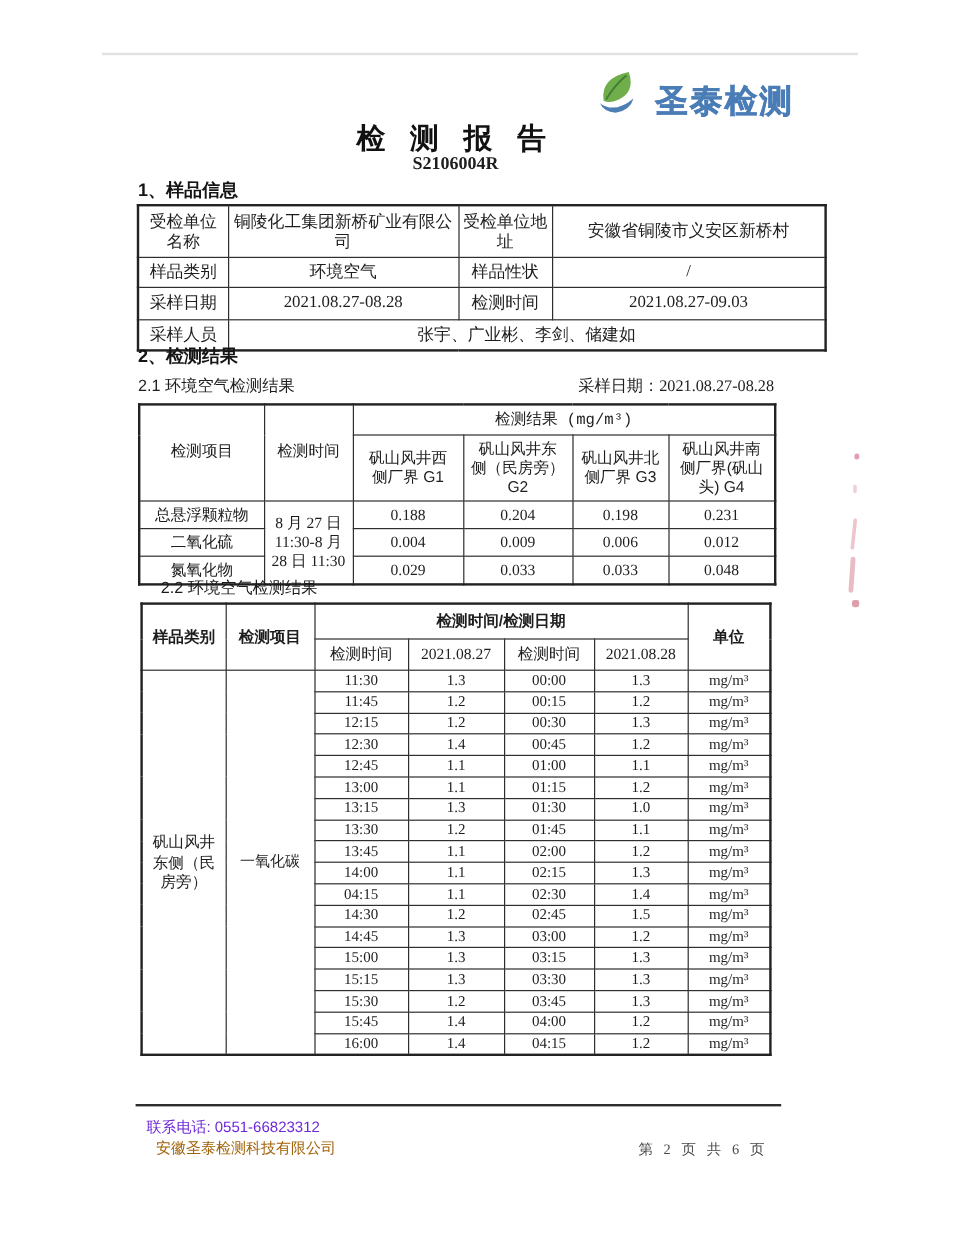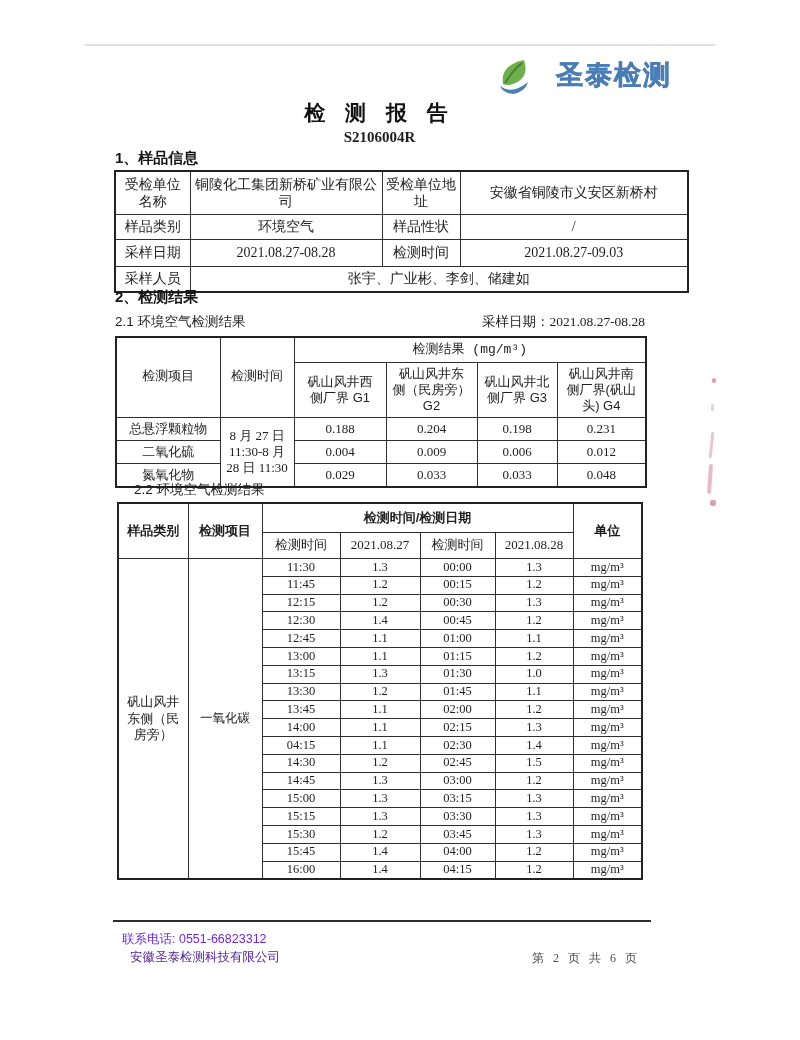--- a/index.html
+++ b/index.html
@@ -15,30 +15,30 @@
   .pre{white-space:pre-line;}
 
   
   .scan-top-edge{
     position:absolute;left:85px;top:44px;width:630px;height:2px;
     background:rgba(150,150,150,0.28);filter:blur(0.6px);
   }
   .ink-mark{position:absolute;background:rgba(196,78,104,0.55);border-radius:2px;}
 
   
-  .logo{position:absolute;left:494px;top:57px;display:flex;align-items:flex-start;gap:22px;}
+  .logo{position:absolute;left:494px;top:57px;display:flex;align-items:flex-end;gap:12px;}
   .logo .logo-text{
     font-size:27px;font-weight:bold;color:#4a7db6;letter-spacing:2px;
     -webkit-text-stroke:0.5px #4a7db6;
   }
 
   
   .doc-title{
     position:absolute;left:114px;top:99px;width:531px;
-    text-align:center;font-size:21px;font-weight:bold;letter-spacing:7px;color:#111;
+    text-align:center;font-size:24px;font-weight:bold;letter-spacing:7px;color:#111;
   }
   .report-no{
     position:absolute;left:114px;top:129px;width:531px;
     text-align:center;font-size:15px;font-weight:bold;
   }
   .sec-heading{position:absolute;font-size:15px;font-weight:bold;color:#151515;}
   .sub-caption{position:absolute;font-size:13.5px;color:#1a1a1a;}
 
   
   table{border-collapse:collapse;table-layout:fixed;position:absolute;background:transparent;}
@@ -69,21 +69,21 @@
   .t22 .h2 td{height:23px;}
   .t22 tbody td{height:16.8px;font-size:12.5px;padding:0 2px;}
   .t22 .site-cell{font-size:13px;}
 
   
   .cap-row{position:absolute;left:115px;top:313px;width:530px;display:flex;justify-content:space-between;font-size:13.5px;}
 
   
   .footer-rule{position:absolute;left:113px;top:920px;width:538px;height:2px;background:#2d2d2d;}
   .footer-phone{position:absolute;left:122px;top:931px;font-size:12.5px;color:#6d28d9;}
-  .footer-company{position:absolute;left:130px;top:949px;font-size:12.5px;color:#4c1d95;}
+  .footer-company{position:absolute;left:130px;top:949px;font-size:12.5px;color:#a16207;}
   .footer-page{position:absolute;right:160px;top:950px;font-size:12px;letter-spacing:3px;color:#4a4a4a;font-family:"Liberation Serif",serif;}
 </style>
 </head>
 <body>
 
 <div class="scan-top-edge"></div>
 <div class="ink-mark" style="left:712px;top:378px;width:4px;height:5px;"></div>
 <div class="ink-mark" style="left:711px;top:404px;width:3px;height:7px;opacity:.5;"></div>
 <div class="ink-mark" style="left:710px;top:432px;width:3px;height:26px;transform:rotate(6deg);opacity:.6;"></div>
 <div class="ink-mark" style="left:708px;top:464px;width:4px;height:30px;transform:rotate(4deg);opacity:.7;"></div>

